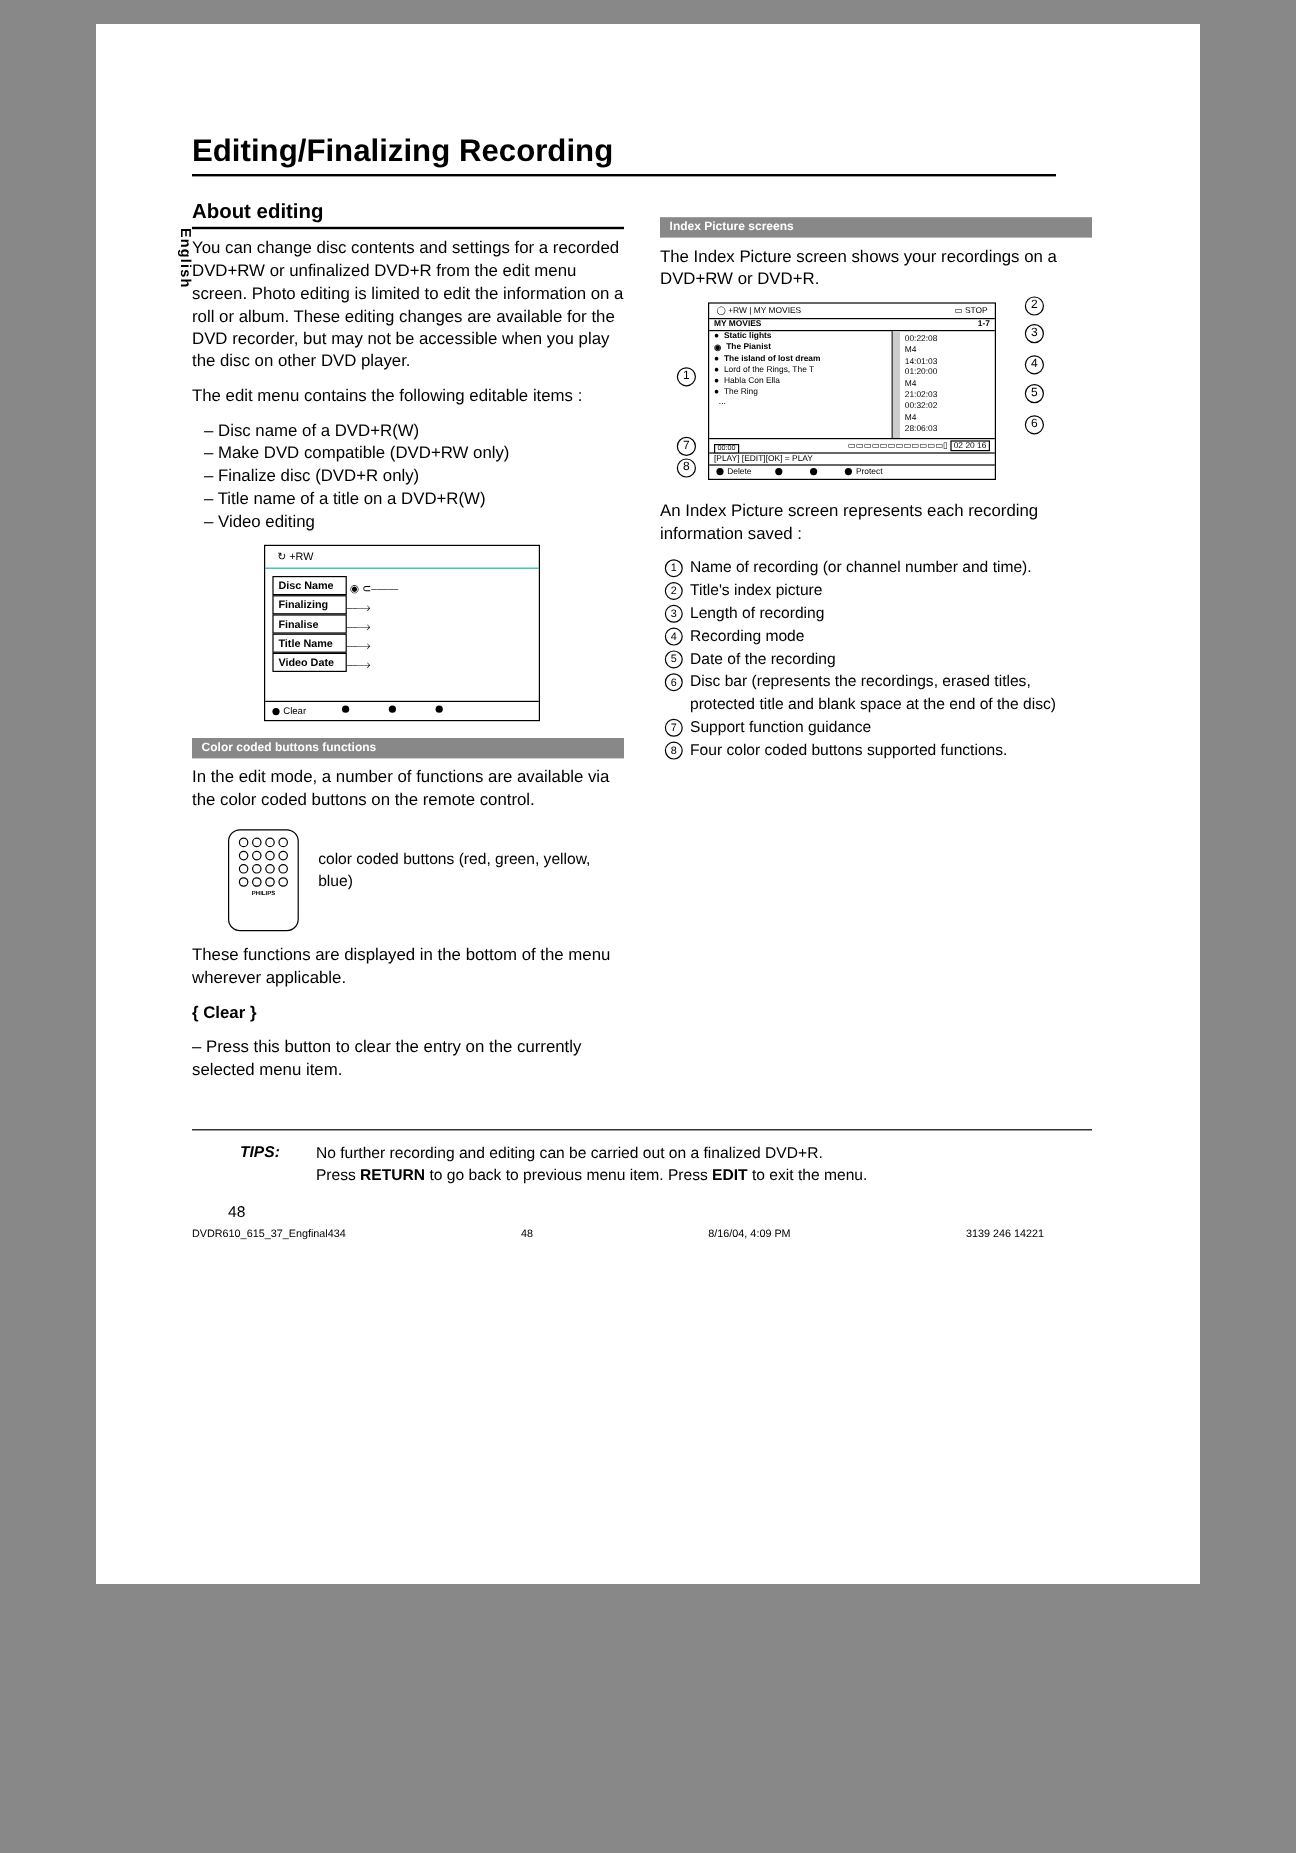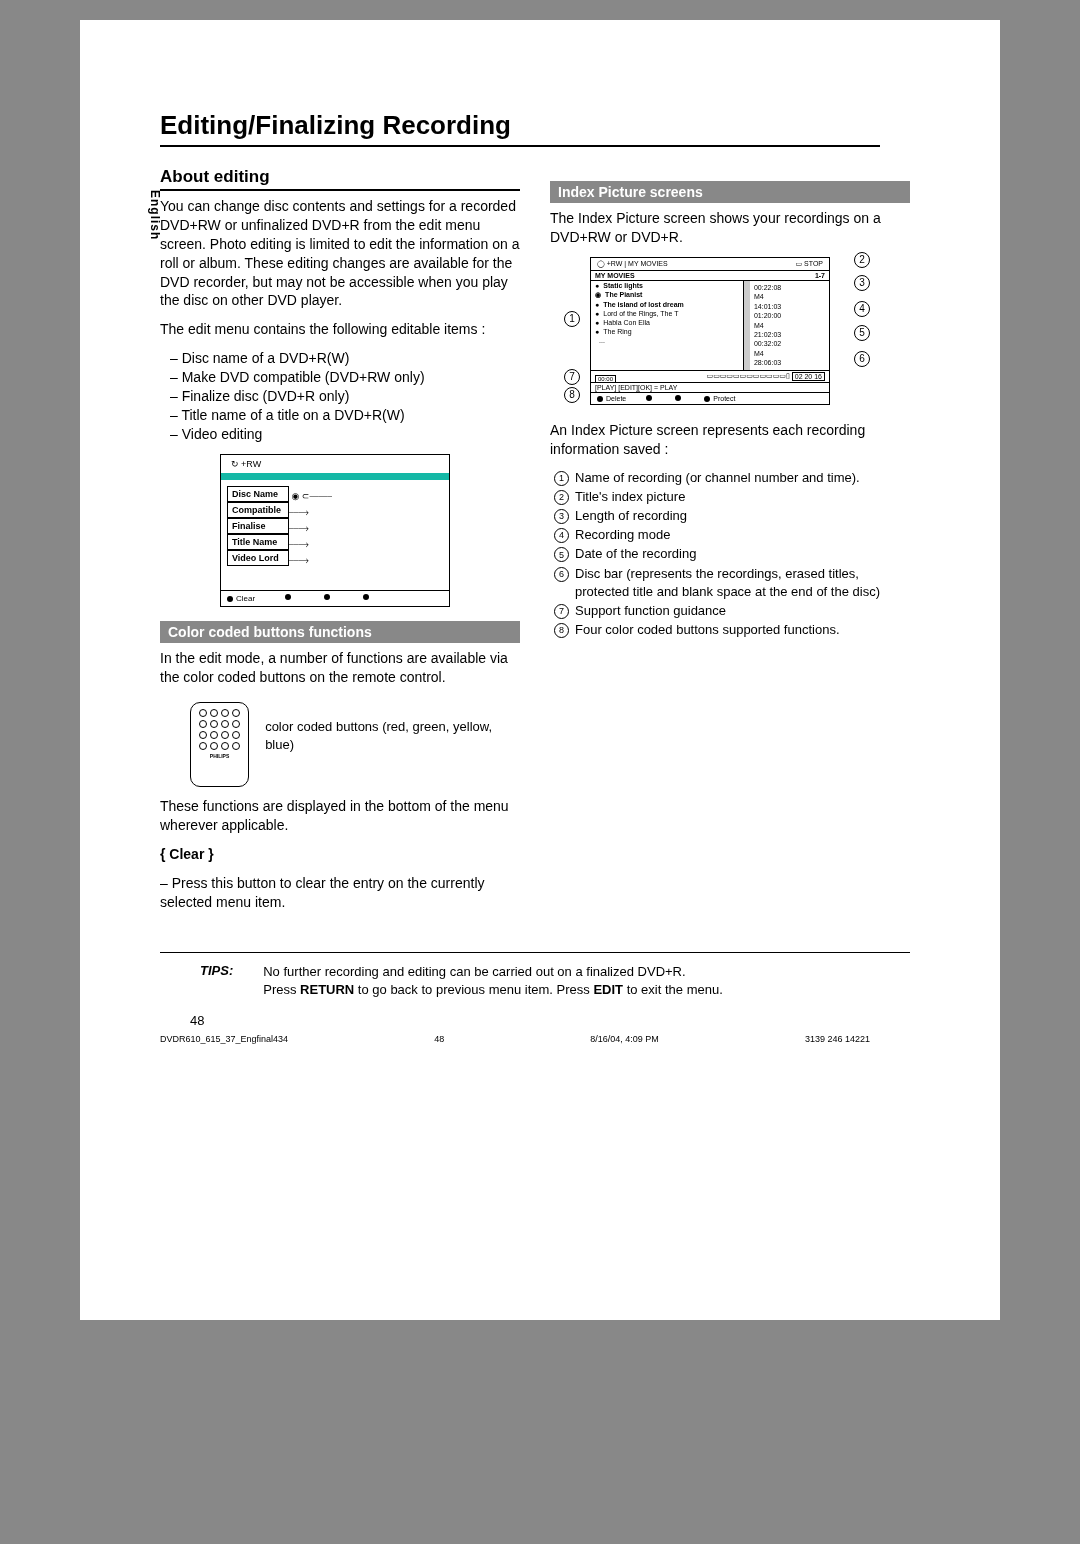--- a/index.html
+++ b/index.html
@@ -3,26 +3,26 @@
 <meta charset="utf-8">
 <style>
   * { margin:0; padding:0; box-sizing:border-box; }
   body { background:#888; font-family:"Arial",sans-serif; color:#000; font-size:13px; }
   .page { width:920px; min-height:1300px; background:#fff; margin:20px auto; padding:90px 90px 30px 80px; position:relative; }
   .lang-tab { position:absolute; left:68px; top:170px; writing-mode:vertical-rl; font-weight:bold; font-size:12px; letter-spacing:1px; }
   h1 { font-size:26px; font-weight:bold; margin-bottom:20px; border-bottom:2px solid #000; padding-bottom:4px; width:720px; }
   .cols { display:flex; gap:30px; }
   .col { width:50%; }
   h2.sec { font-size:17px; font-weight:bold; margin-bottom:6px; border-bottom:2px solid #000; padding-bottom:2px; }
-  .bar { background:#888; color:#fff; font-weight:bold; padding:3px 8px; font-size:14px; margin:14px 0 6px 0; }
+  .bar { background:#888; color:#fff; font-weight:bold; padding:3px 8px; font-size:10px; margin:14px 0 6px 0; }
   p { font-size:14px; line-height:1.35; margin-bottom:10px; }
   .items { margin-bottom:10px; }
   .items .dash { text-indent:-14px; padding-left:24px; font-size:14px; line-height:1.35; }
   .menu-diag { width:230px; border:1px solid #000; margin:8px auto 8px 60px; font-size:9px; }
-  .menu-diag .hdr { padding:4px 10px; border-bottom:7px solid #14b8a6;}
+  .menu-diag .hdr { padding:4px 10px; border-bottom:1px solid #14b8a6;}
   .menu-diag .row { display:flex; align-items:flex-end; }
   .menu-diag .cell { border:1px solid #000; padding:2px 4px; width:62px; font-weight:bold; }
   .menu-diag .body { padding:6px; height:110px;}
   .menu-diag .ftr { border-top:1px solid #000; padding:3px 6px; font-size:8px; display:flex; gap:30px; }
   .dot { display:inline-block; width:6px; height:6px; border-radius:50%; background:#000; margin-right:3px; vertical-align:middle;}
   .remote { border:1px solid #000; border-radius:10px; width:60px; height:85px; margin:6px 0 10px 30px; display:flex; flex-direction:column; align-items:center; padding:6px 4px; gap:3px; font-size:5px;}
   .remote-row{display:flex;gap:3px;}
   .rb{width:8px;height:8px;border:1px solid #000;border-radius:50%;}
   .remote .label{font-size:5px; font-weight:bold;}
   .remote-wrap{display:flex; gap:16px; align-items:flex-start;}
@@ -70,24 +70,24 @@
         <div class="dash">– <span>Make DVD compatible (DVD+RW only)</span></div>
         <div class="dash">– <span>Finalize disc (DVD+R only)</span></div>
         <div class="dash">– <span>Title name of a title on a DVD+R(W)</span></div>
         <div class="dash">– <span>Video editing</span></div>
       </div>
 
       <div class="menu-diag">
         <div class="hdr">↻ <span>+RW</span></div>
         <div class="body">
           <div class="row"><div class="cell">Disc Name</div>&nbsp;◉ ⊂⎯⎯⎯⎯⎯</div>
-          <div class="row"><div class="cell">Compatible</div>⎯⎯⟶</div>
+          <div class="row"><div class="cell">Finalizing</div>⎯⎯⟶</div>
           <div class="row"><div class="cell">Finalise</div>⎯⎯⟶</div>
           <div class="row"><div class="cell">Title Name</div>⎯⎯⟶</div>
-          <div class="row"><div class="cell">Video Lord</div>⎯⎯⟶</div>
+          <div class="row"><div class="cell">Video Date</div>⎯⎯⟶</div>
         </div>
         <div class="ftr">
             <span><span class="dot"></span><span>Clear</span></span>
             <span class="dot"></span>
             <span class="dot"></span>
             <span class="dot"></span>
           </div>
       </div>
 
       <div class="bar">Color coded buttons functions</div>

